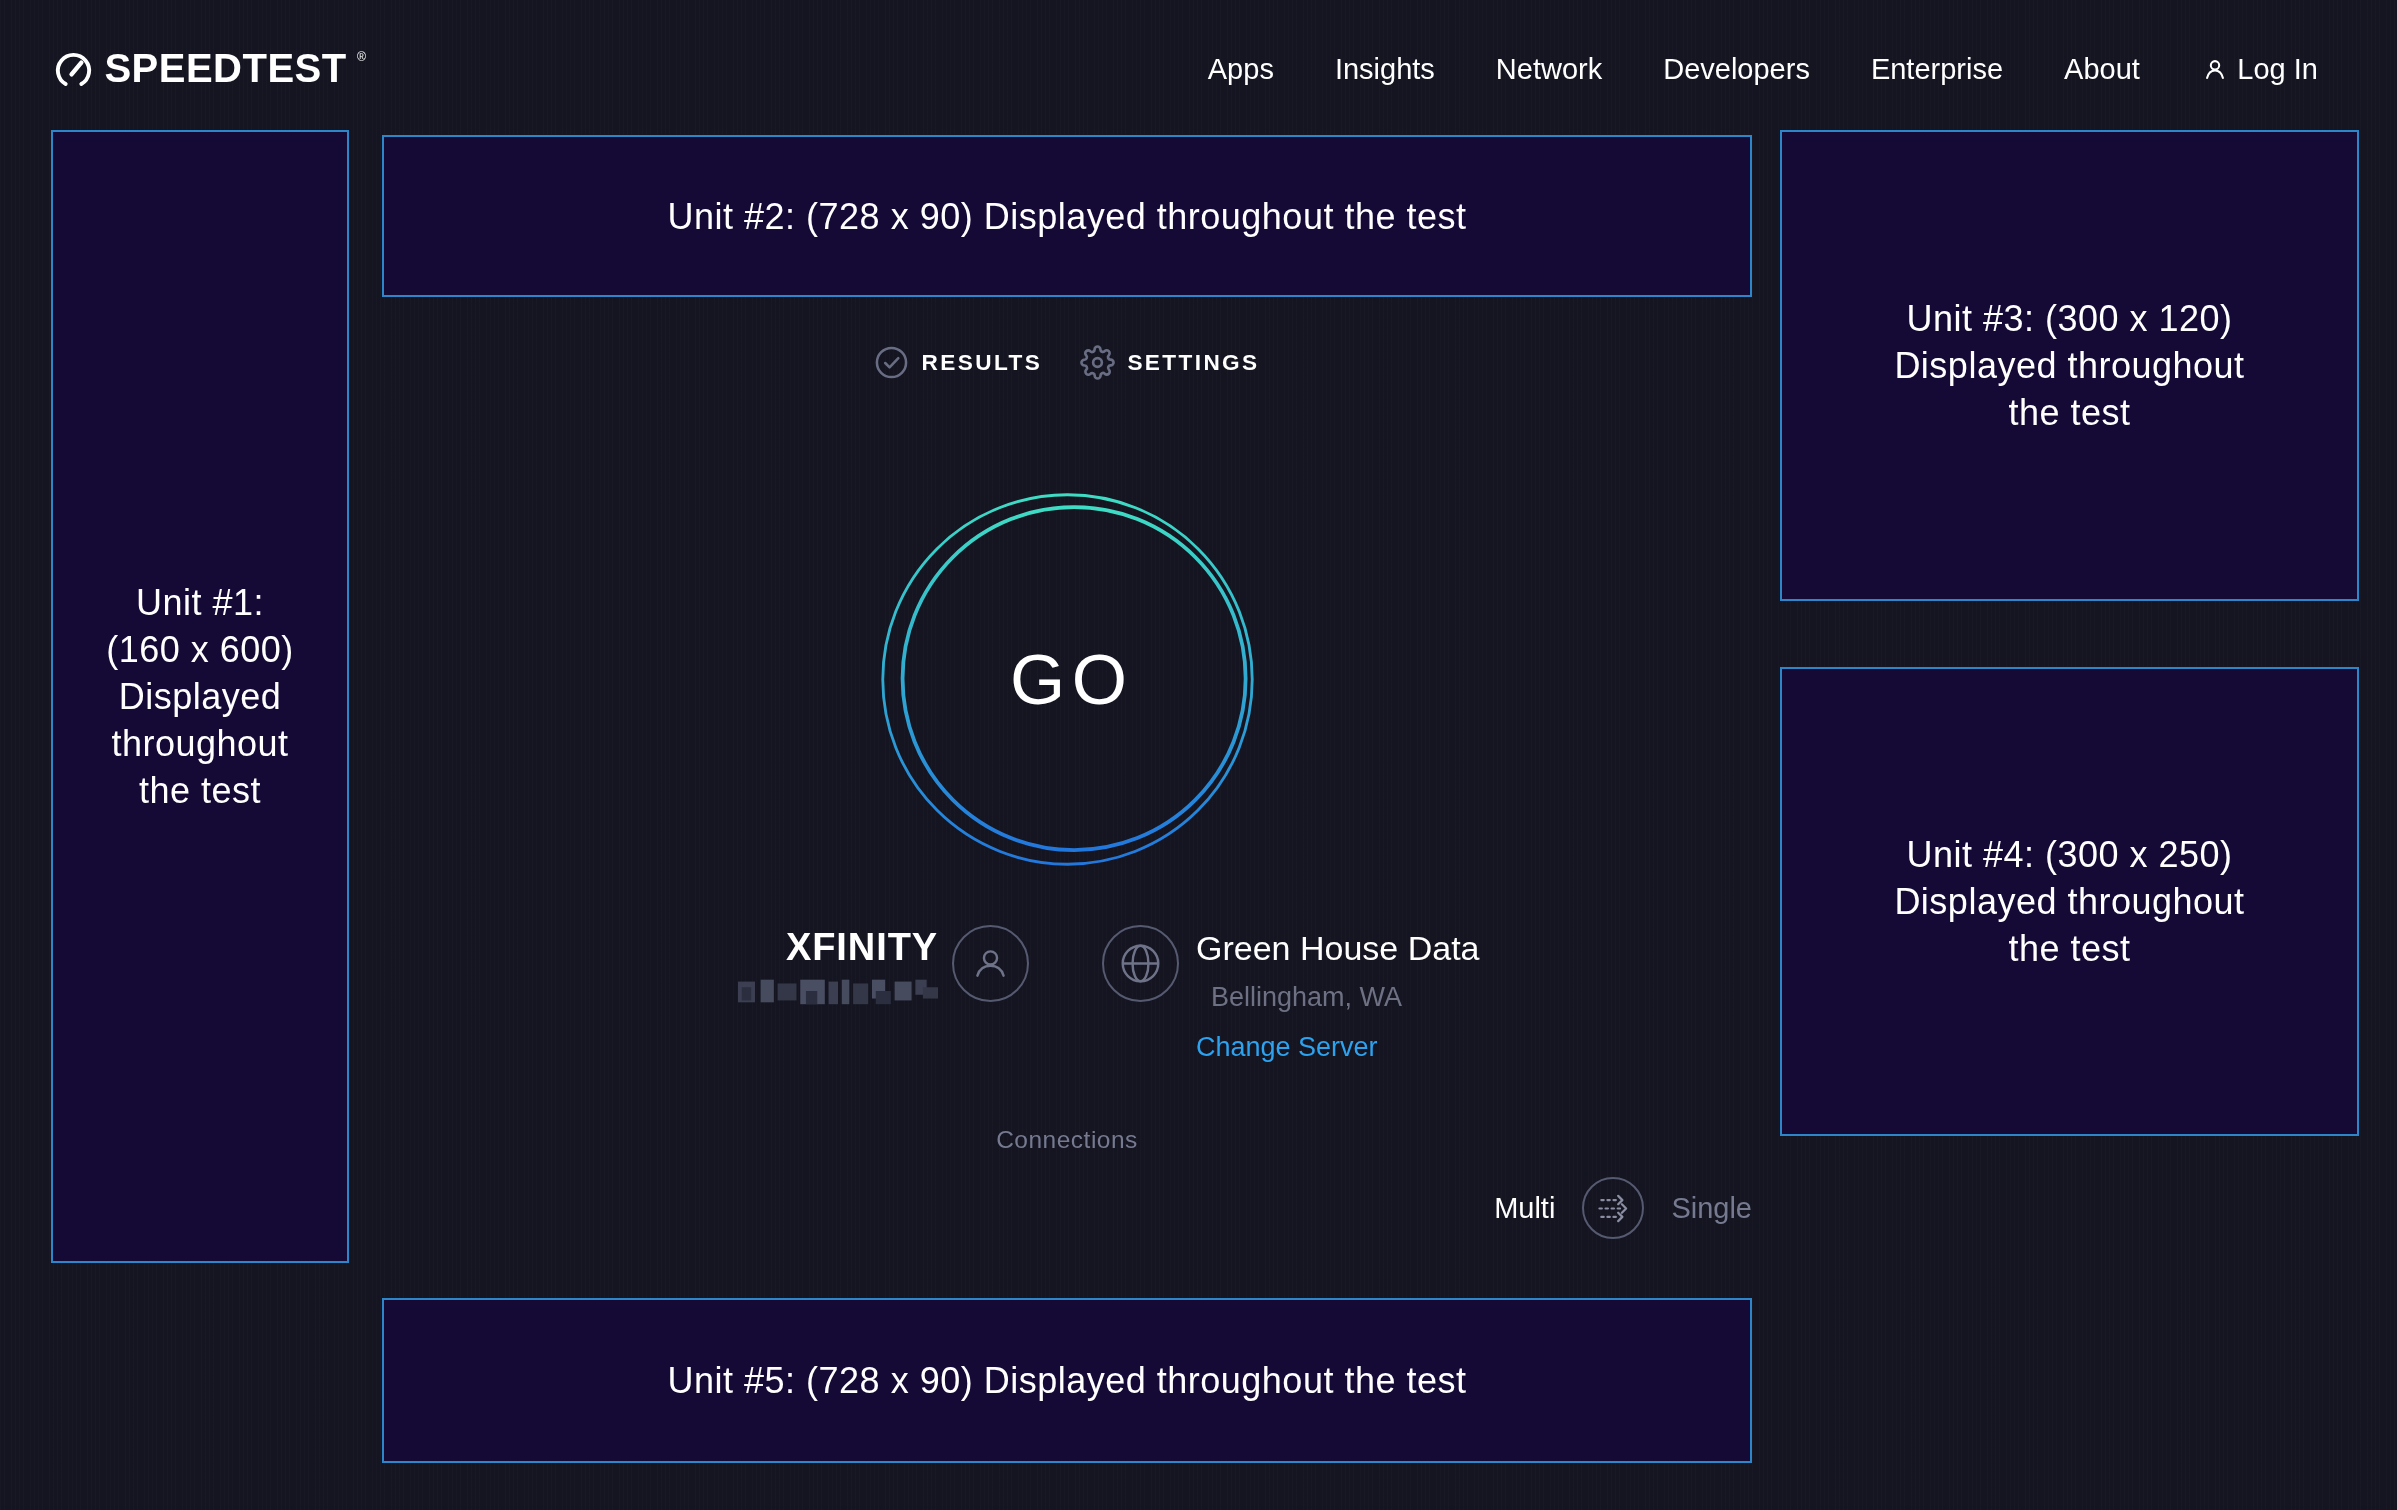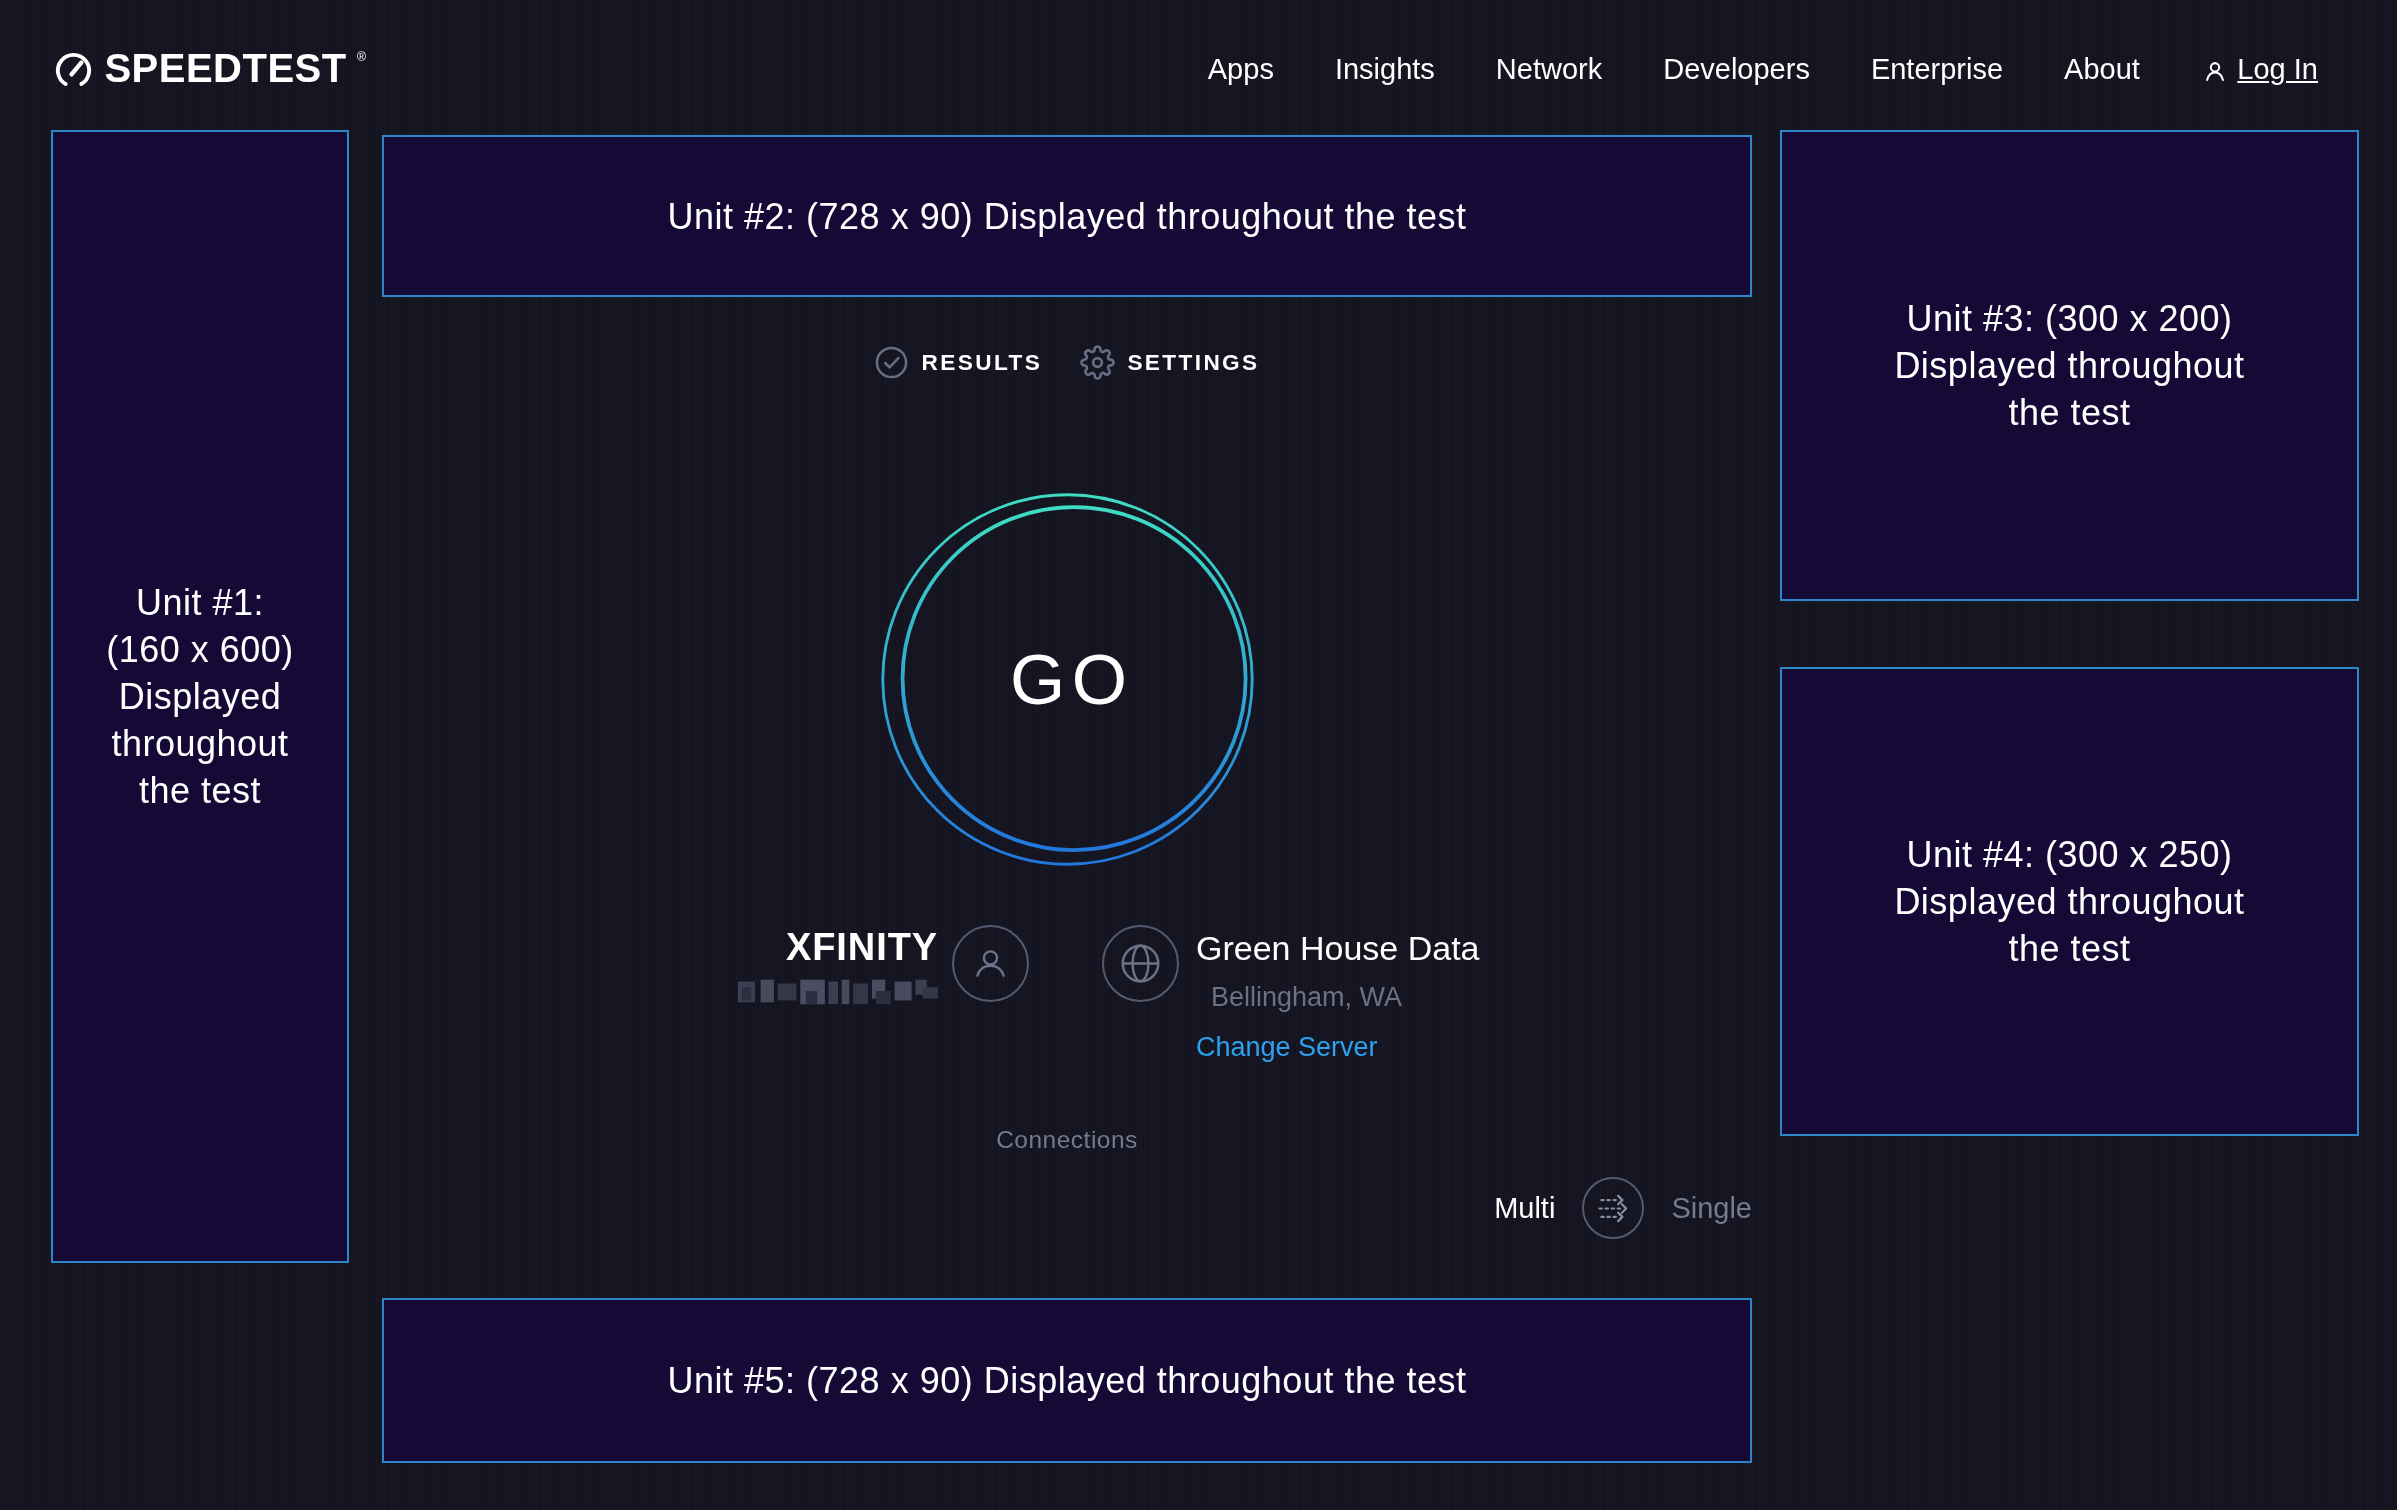--- a/index.html
+++ b/index.html
@@ -20,21 +20,21 @@
     position: absolute; top: 0; left: 0; right: 0; height: 139px;
     display: flex; align-items: center;
     padding: 0 79px 0 52px;
   }
   .logo { display: flex; align-items: flex-start; gap: 9.4px; cursor: pointer; }
   .logo-icon { width: 43px; height: 43px; margin-top: 1.9px; }
   .logo-text { font-size: 40px; font-weight: 700; letter-spacing: 0.5px; line-height: 43px; }
   .logo-mark { font-size: 12.2px; line-height: 12.2px; margin-top: 3.8px; margin-left: 0.9px; }
   .nav-links { margin-left: auto; display: flex; align-items: center; gap: 61px; }
   .nav-link { font-size: 29px; font-weight: 500; color: #ffffff; cursor: pointer; white-space: nowrap; }
-  .login { display: flex; align-items: flex-end; gap: 8.5px; cursor: pointer; text-decoration: underline; }
+  .login { display: flex; align-items: center; gap: 8.5px; cursor: pointer; }
   .login svg { display: block; }
 
   
   .ad {
     position: absolute;
     background: #150936;
     border: 2.8px solid #2c86c9;
     display: flex; align-items: center; justify-content: center;
     text-align: center;
     font-size: 36px; font-weight: 500; letter-spacing: 0.5px; line-height: 47px;
@@ -141,21 +141,21 @@
       <div>the test</div>
     </div>
   </div>
 
   <div class="ad ad-2">
     <div>Unit #2: (728 x 90) Displayed throughout the test</div>
   </div>
 
   <div class="ad ad-3">
     <div>
-      <div>Unit #3: (300 x 200)</div>
+      <div>Unit #3: (300 x 120)</div>
       <div>Displayed throughout</div>
       <div>the test</div>
     </div>
   </div>
 
   <div class="ad ad-4">
     <div>
       <div>Unit #4: (300 x 250)</div>
       <div>Displayed throughout</div>
       <div>the test</div>

